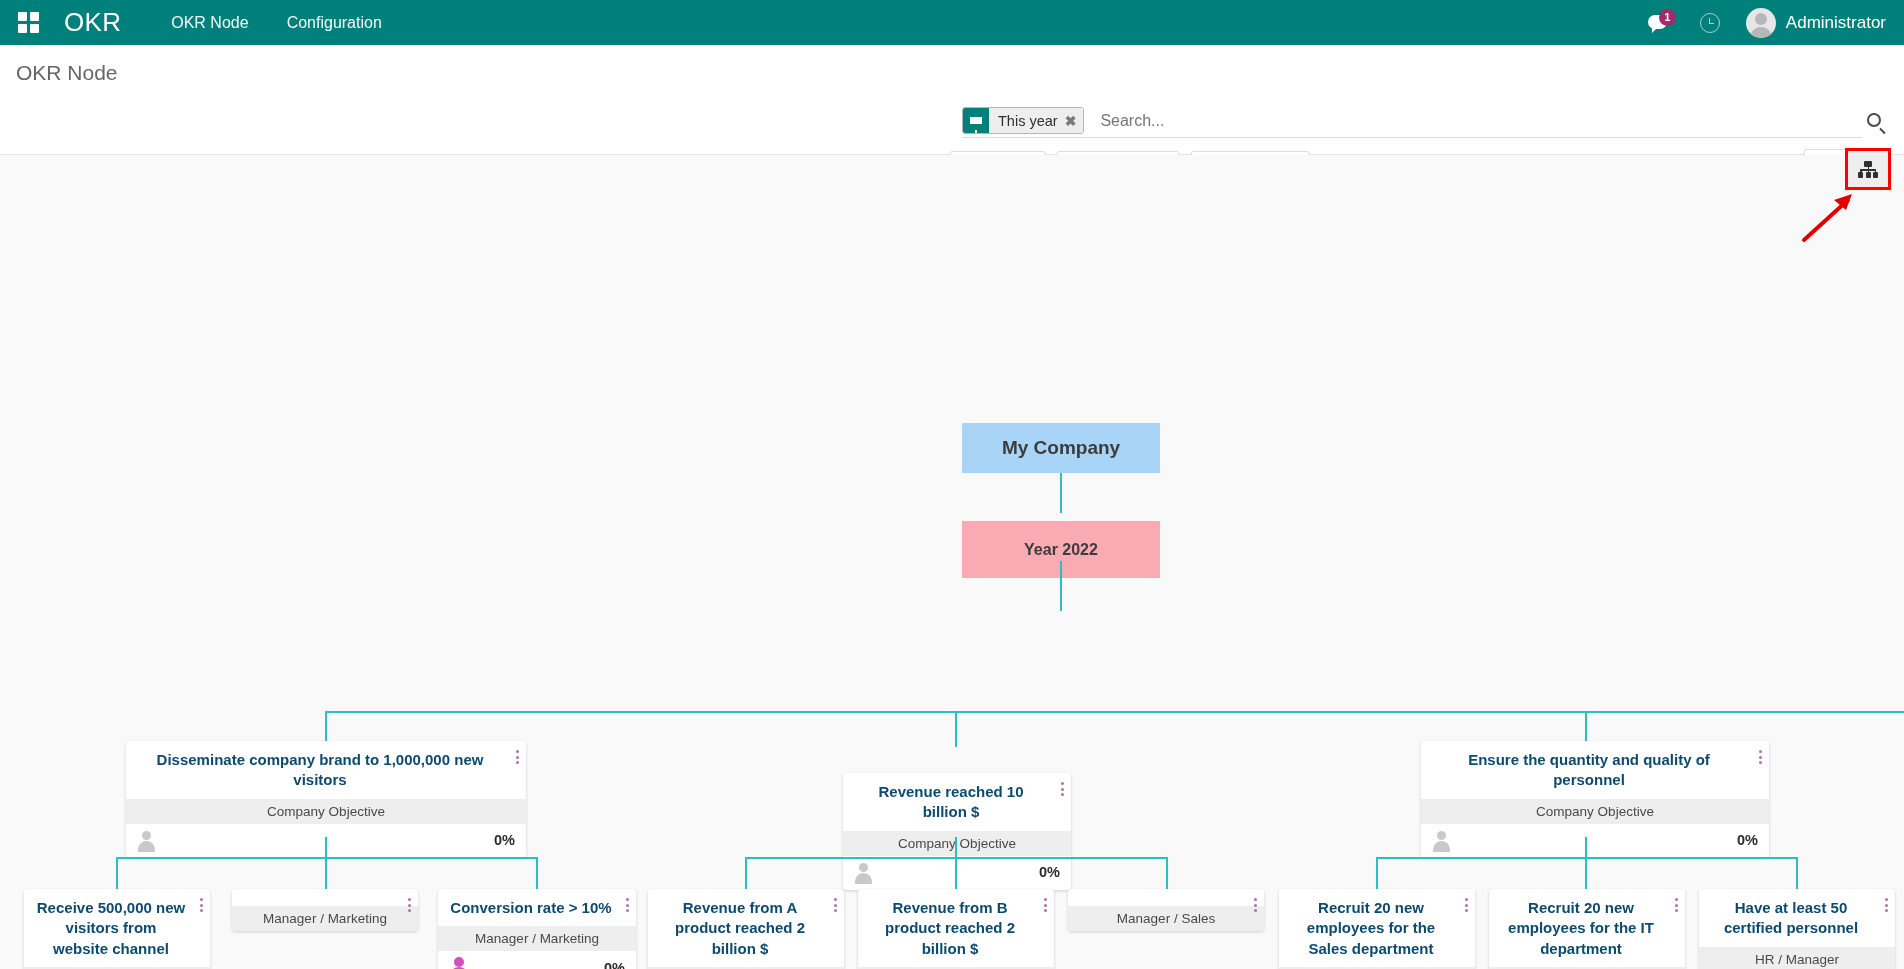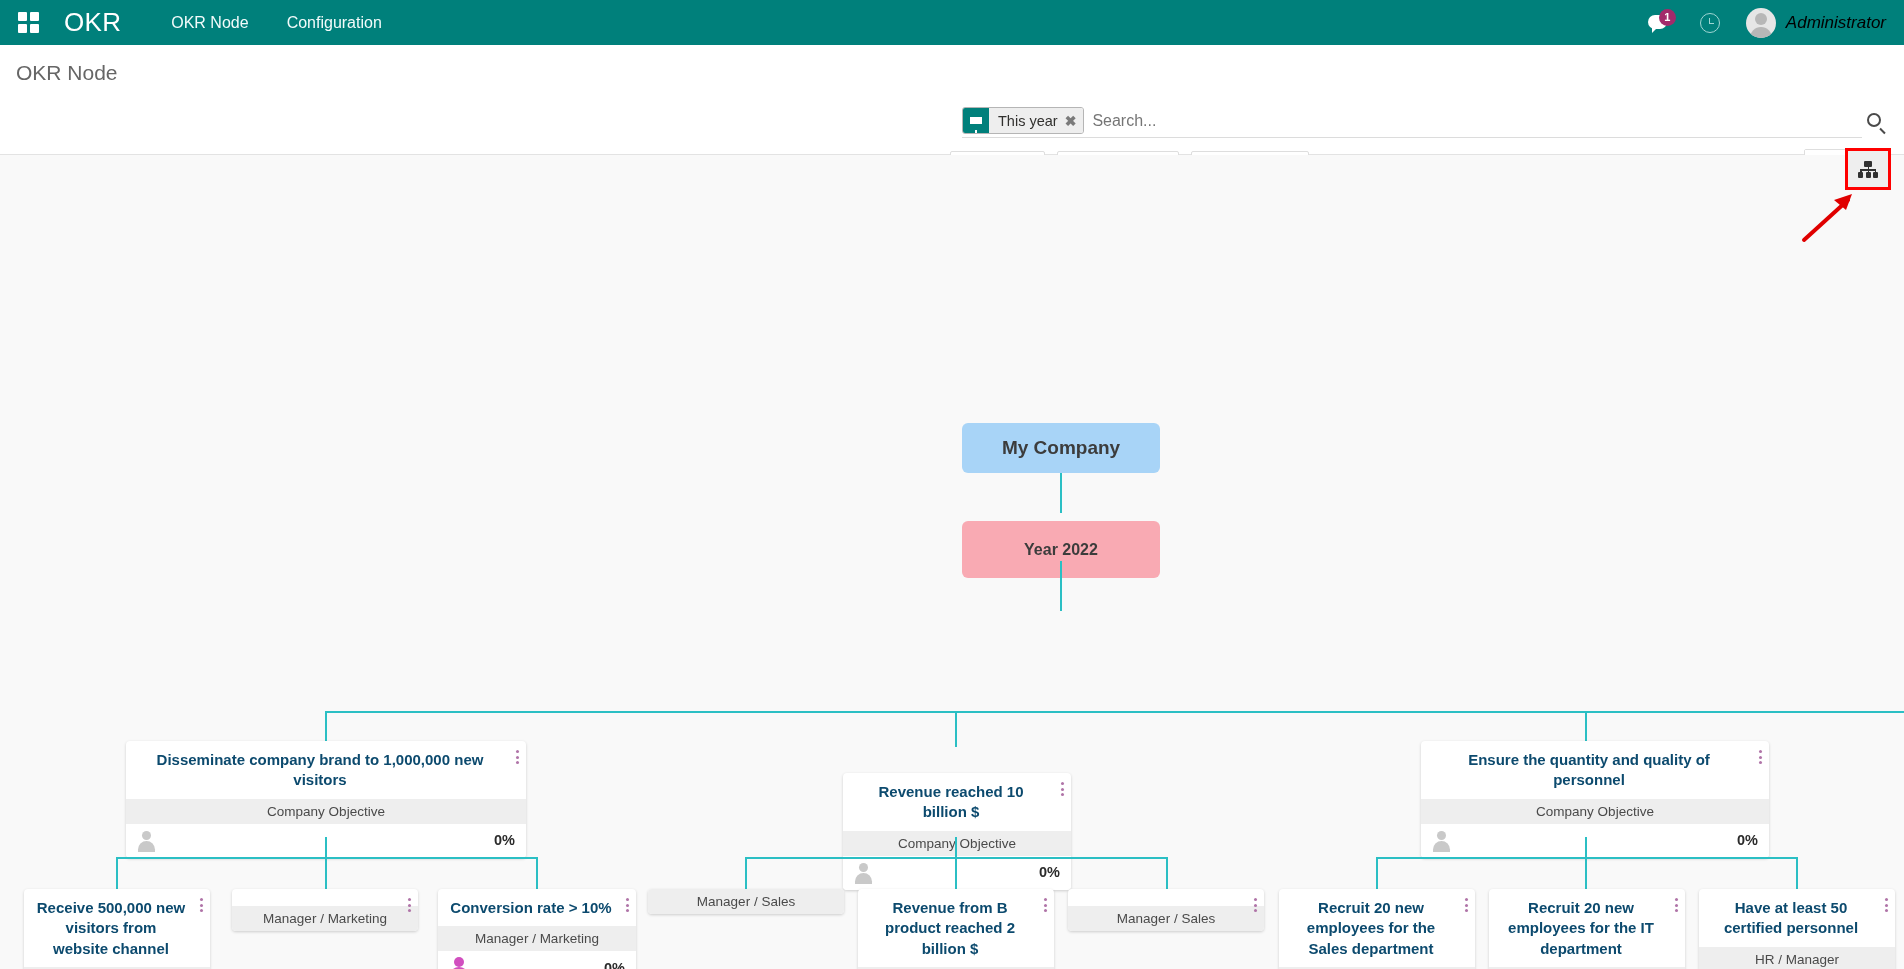--- a/index.html
+++ b/index.html
@@ -97,21 +97,21 @@
   .avatar-hdr::before {
     content: ""; position: absolute;
     left: 9px; top: 5px; width: 12px; height: 12px;
     border-radius: 50%; background: #b7b7b7;
   }
   .avatar-hdr::after {
     content: ""; position: absolute;
     left: 4px; top: 19px; width: 22px; height: 16px;
     border-radius: 11px 11px 0 0; background: #b7b7b7;
   }
-  .user-name { font-size: 17px; color: #000000; font-style: italic; }
+  .user-name { font-size: 17px; color: #ffffff; }
 
   
   .control-panel {
     background: #ffffff;
     border-bottom: 1px solid #e3e3e3;
     padding: 0 14px;
     height: 110px;
     position: relative;
   }
   .cp-row1 { display: flex; align-items: flex-start; padding-top: 16px; }
@@ -161,21 +161,21 @@
     display: flex; align-items: center; gap: 7px;
     padding: 0 7px 0 9px;
     font-size: 14.5px;
     color: #31302e;
   }
   .facet-x { color: #7a7a7a; font-size: 14px; font-weight: 700; }
   .search-input-ghost {
     flex: 1;
     font-size: 16px;
     color: #a0a0a0;
-    padding-left: 8px;
+    padding-left: 16px;
     border: 0; outline: none; background: transparent;
     font-family: "Liberation Sans", sans-serif;
   }
   .search-magnifier {
     position: absolute;
     right: 18px; top: 68px;
     width: 19px; height: 19px;
     cursor: pointer;
   }
   .search-magnifier .circ {
@@ -272,21 +272,21 @@
   
   .canvas {
     position: relative;
     width: 1904px;
     height: 824px;
     background: #f9f9f9;
     overflow: hidden;
   }
   .node {
     position: absolute;
-    border-radius: 6px;
+    border-radius: 0;
     display: flex; align-items: center; justify-content: center;
     font-size: 19px; font-weight: 600; color: #3c3c3c;
     cursor: pointer;
   }
   .node-company { background: #a8d4f7; }
   .node-year { background: #f9aab3; font-size: 16px; font-weight: 700; }
 
   .card {
     position: absolute;
     background: #ffffff;
@@ -580,20 +580,28 @@
     <div class="card-foot">
       <span class="av pink">
           <span class="head"></span>
           <span class="body"></span>
         </span>
       <span class="pct">0%</span>
     </div>
   </div>
 
   <div class="card" style="left:648px; top:734px; width:196px;">
+    <div class="card-head">
+      <div class="card-title">Revenue from A product reached 2 billion $</div>
+      <span class="kebab">
+          <i></i>
+          <i></i>
+          <i></i>
+        </span>
+    </div>
     <div class="card-sub">Manager / Sales</div>
 
   </div>
 
   <div class="card" style="left:858px; top:734px; width:196px;">
     <div class="card-head">
       <div class="card-title">Revenue from B product reached 2 billion $</div>
       <span class="kebab">
           <i></i>
           <i></i>

